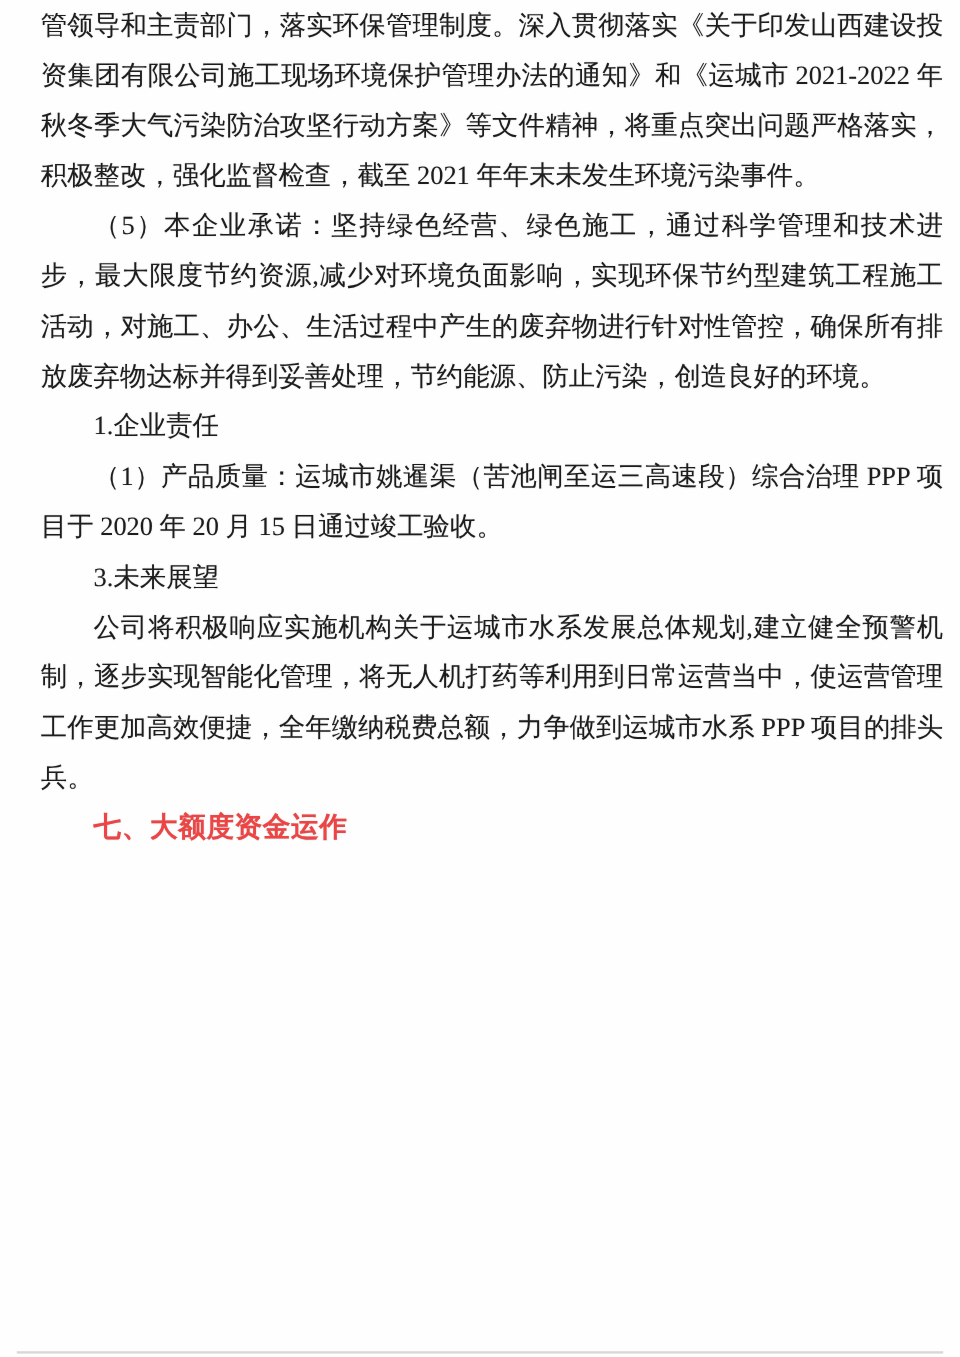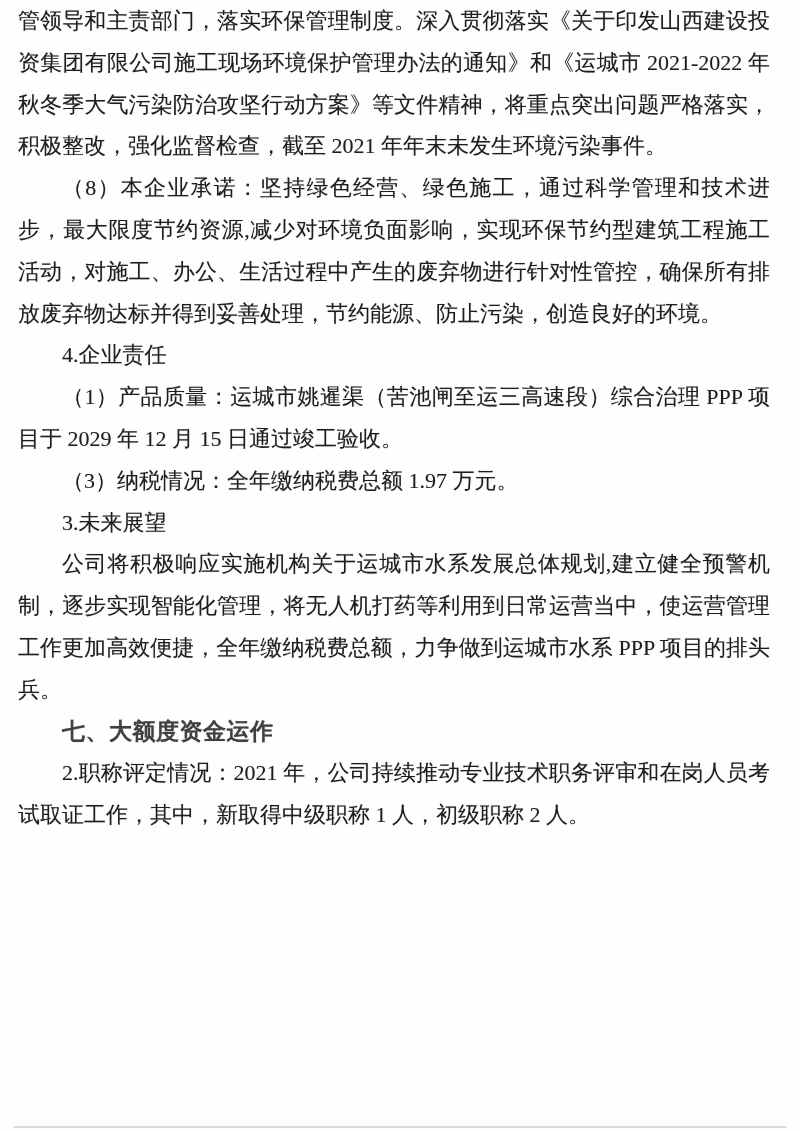--- a/index.html
+++ b/index.html
@@ -17,21 +17,21 @@
     width: 800px;
     height: 1131px;
     background: #fefefe;
     font-family: "Liberation Serif", "DejaVu Serif", serif;
     color: #1d1d1d;
     
     text-shadow: 0 0 1px rgba(50, 50, 50, 0.35);
   }
   .content {
     position: absolute;
-    left: 18px;
+    left: 34px;
     top: 0;
     width: 752px;
   }
   .content p,
   .content h2 {
     margin: 0;
     padding: 0;
     font-size: 22px;
     line-height: 41.8px;
     font-weight: normal;
@@ -40,41 +40,39 @@
     word-break: break-all;
   }
   .indent {
     text-indent: 44px;
   }
   .heading {
     font-family: "Liberation Sans", "DejaVu Sans", sans-serif;
     font-weight: bold !important;
     font-size: 23px !important;
     text-indent: 44px;
-    color: #404040;
+    color: #ef4444;
     letter-spacing: 0.5px;
   }
   .bottom-edge {
     position: absolute;
     left: 14px;
     top: 1126px;
     width: 772px;
     height: 2px;
     background: #d8d8d8;
   }
 </style>
 </head>
 <body>
 
 <div class="page">
   <div class="content">
     <p class="plain">管领导和主责部门，落实环保管理制度。深入贯彻落实《关于印发山西建设投资集团有限公司施工现场环境保护管理办法的通知》和《运城市 2021-2022 年秋冬季大气污染防治攻坚行动方案》等文件精神，将重点突出问题严格落实，积极整改，强化监督检查，截至 2021 年年末未发生环境污染事件。</p>
-    <p class="indent">（8）本企业承诺：坚持绿色经营、绿色施工，通过科学管理和技术进步，最大限度节约资源,减少对环境负面影响，实现环保节约型建筑工程施工活动，对施工、办公、生活过程中产生的废弃物进行针对性管控，确保所有排放废弃物达标并得到妥善处理，节约能源、防止污染，创造良好的环境。</p>
-    <p class="indent">4.企业责任</p>
-    <p class="indent">（1）产品质量：运城市姚暹渠（苦池闸至运三高速段）综合治理 PPP 项目于 2029 年 12 月 15 日通过竣工验收。</p>
-    <p class="indent">（3）纳税情况：全年缴纳税费总额 1.97 万元。</p>
+    <p class="indent">（5）本企业承诺：坚持绿色经营、绿色施工，通过科学管理和技术进步，最大限度节约资源,减少对环境负面影响，实现环保节约型建筑工程施工活动，对施工、办公、生活过程中产生的废弃物进行针对性管控，确保所有排放废弃物达标并得到妥善处理，节约能源、防止污染，创造良好的环境。</p>
+    <p class="indent">1.企业责任</p>
+    <p class="indent">（1）产品质量：运城市姚暹渠（苦池闸至运三高速段）综合治理 PPP 项目于 2020 年 20 月 15 日通过竣工验收。</p>
     <p class="indent">3.未来展望</p>
     <p class="indent">公司将积极响应实施机构关于运城市水系发展总体规划,建立健全预警机制，逐步实现智能化管理，将无人机打药等利用到日常运营当中，使运营管理工作更加高效便捷，全年缴纳税费总额，力争做到运城市水系 PPP 项目的排头兵。</p>
     <h2 class="heading">七、大额度资金运作</h2>
-    <p class="indent">2.职称评定情况：2021 年，公司持续推动专业技术职务评审和在岗人员考试取证工作，其中，新取得中级职称 1 人，初级职称 2 人。</p>
   </div>
   <div class="bottom-edge"></div>
 </div>
 
 </body></html>

